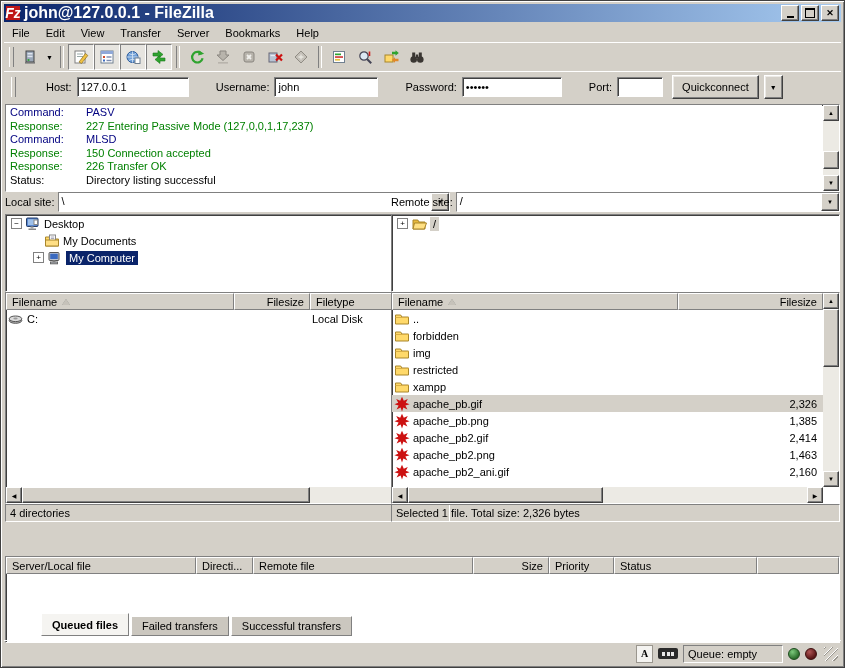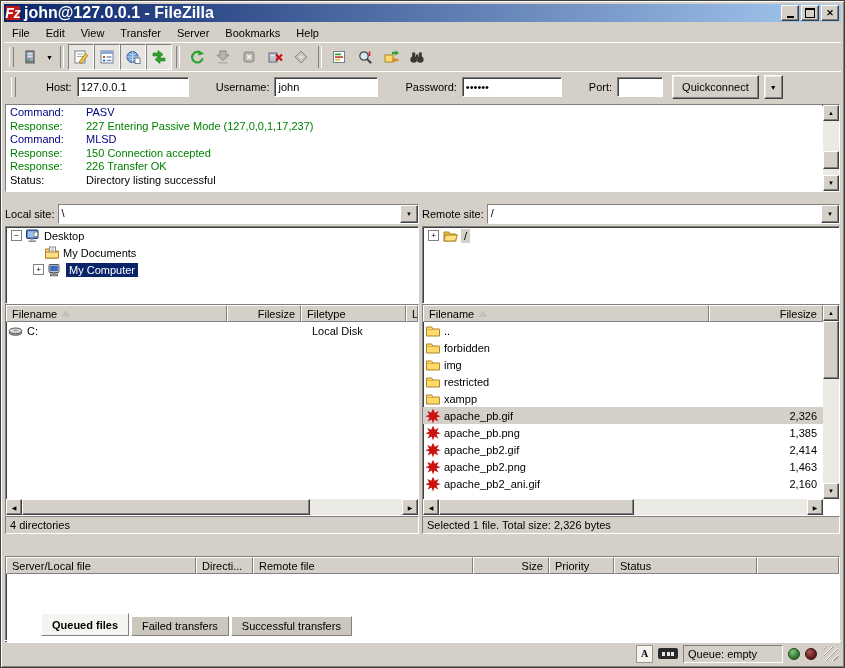--- a/index.html
+++ b/index.html
@@ -53,21 +53,21 @@
   .c-status{color:#000;}
   
   .sb-v{position:absolute;width:16px;background:#ECEAE4;}
   .sb-h{position:absolute;height:16px;background:#ECEAE4;}
   .sb-btn{position:absolute;width:16px;height:16px;background:#D4D0C8;border:1px solid;border-color:#fff #404040 #404040 #fff;
     box-shadow:inset -1px -1px 0 #808080;display:flex;align-items:center;justify-content:center;font-size:6px;color:#000;box-sizing:border-box;}
   .sb-thumb{position:absolute;background:#D4D0C8;border:1px solid;border-color:#fff #404040 #404040 #fff;
     box-shadow:inset -1px -1px 0 #808080;box-sizing:border-box;}
   
   .panes{position:absolute;top:191px;left:4px;right:4px;height:331px;}
-  .pane{position:absolute;top:12px;height:100%;}
+  .pane{position:absolute;top:0;height:100%;padding-left:31px;}
   .pane-left{left:0;width:414px;}
   .pane-right{right:0;width:418px;}
   .sitebar{position:absolute;top:0;left:0;right:0;height:20px;display:flex;align-items:center;gap:3px;}
   .sitelabel{white-space:nowrap;flex:none;}
   .combo{flex:1;display:flex;height:20px;box-sizing:border-box;}
   .combo .val{flex:1;background:#fff;padding:2px 3px;white-space:nowrap;overflow:hidden;}
   .combo-btn{width:16px;background:#D4D0C8;border:1px solid;border-color:#fff #404040 #404040 #fff;
     box-shadow:inset -1px -1px 0 #808080;display:flex;align-items:center;justify-content:center;font-size:6px;flex:none;}
   .treebox{position:absolute;top:22px;left:0;right:0;height:76px;background:#fff;overflow:hidden;}
   .trow{display:flex;align-items:center;height:17px;gap:3px;white-space:nowrap;}

